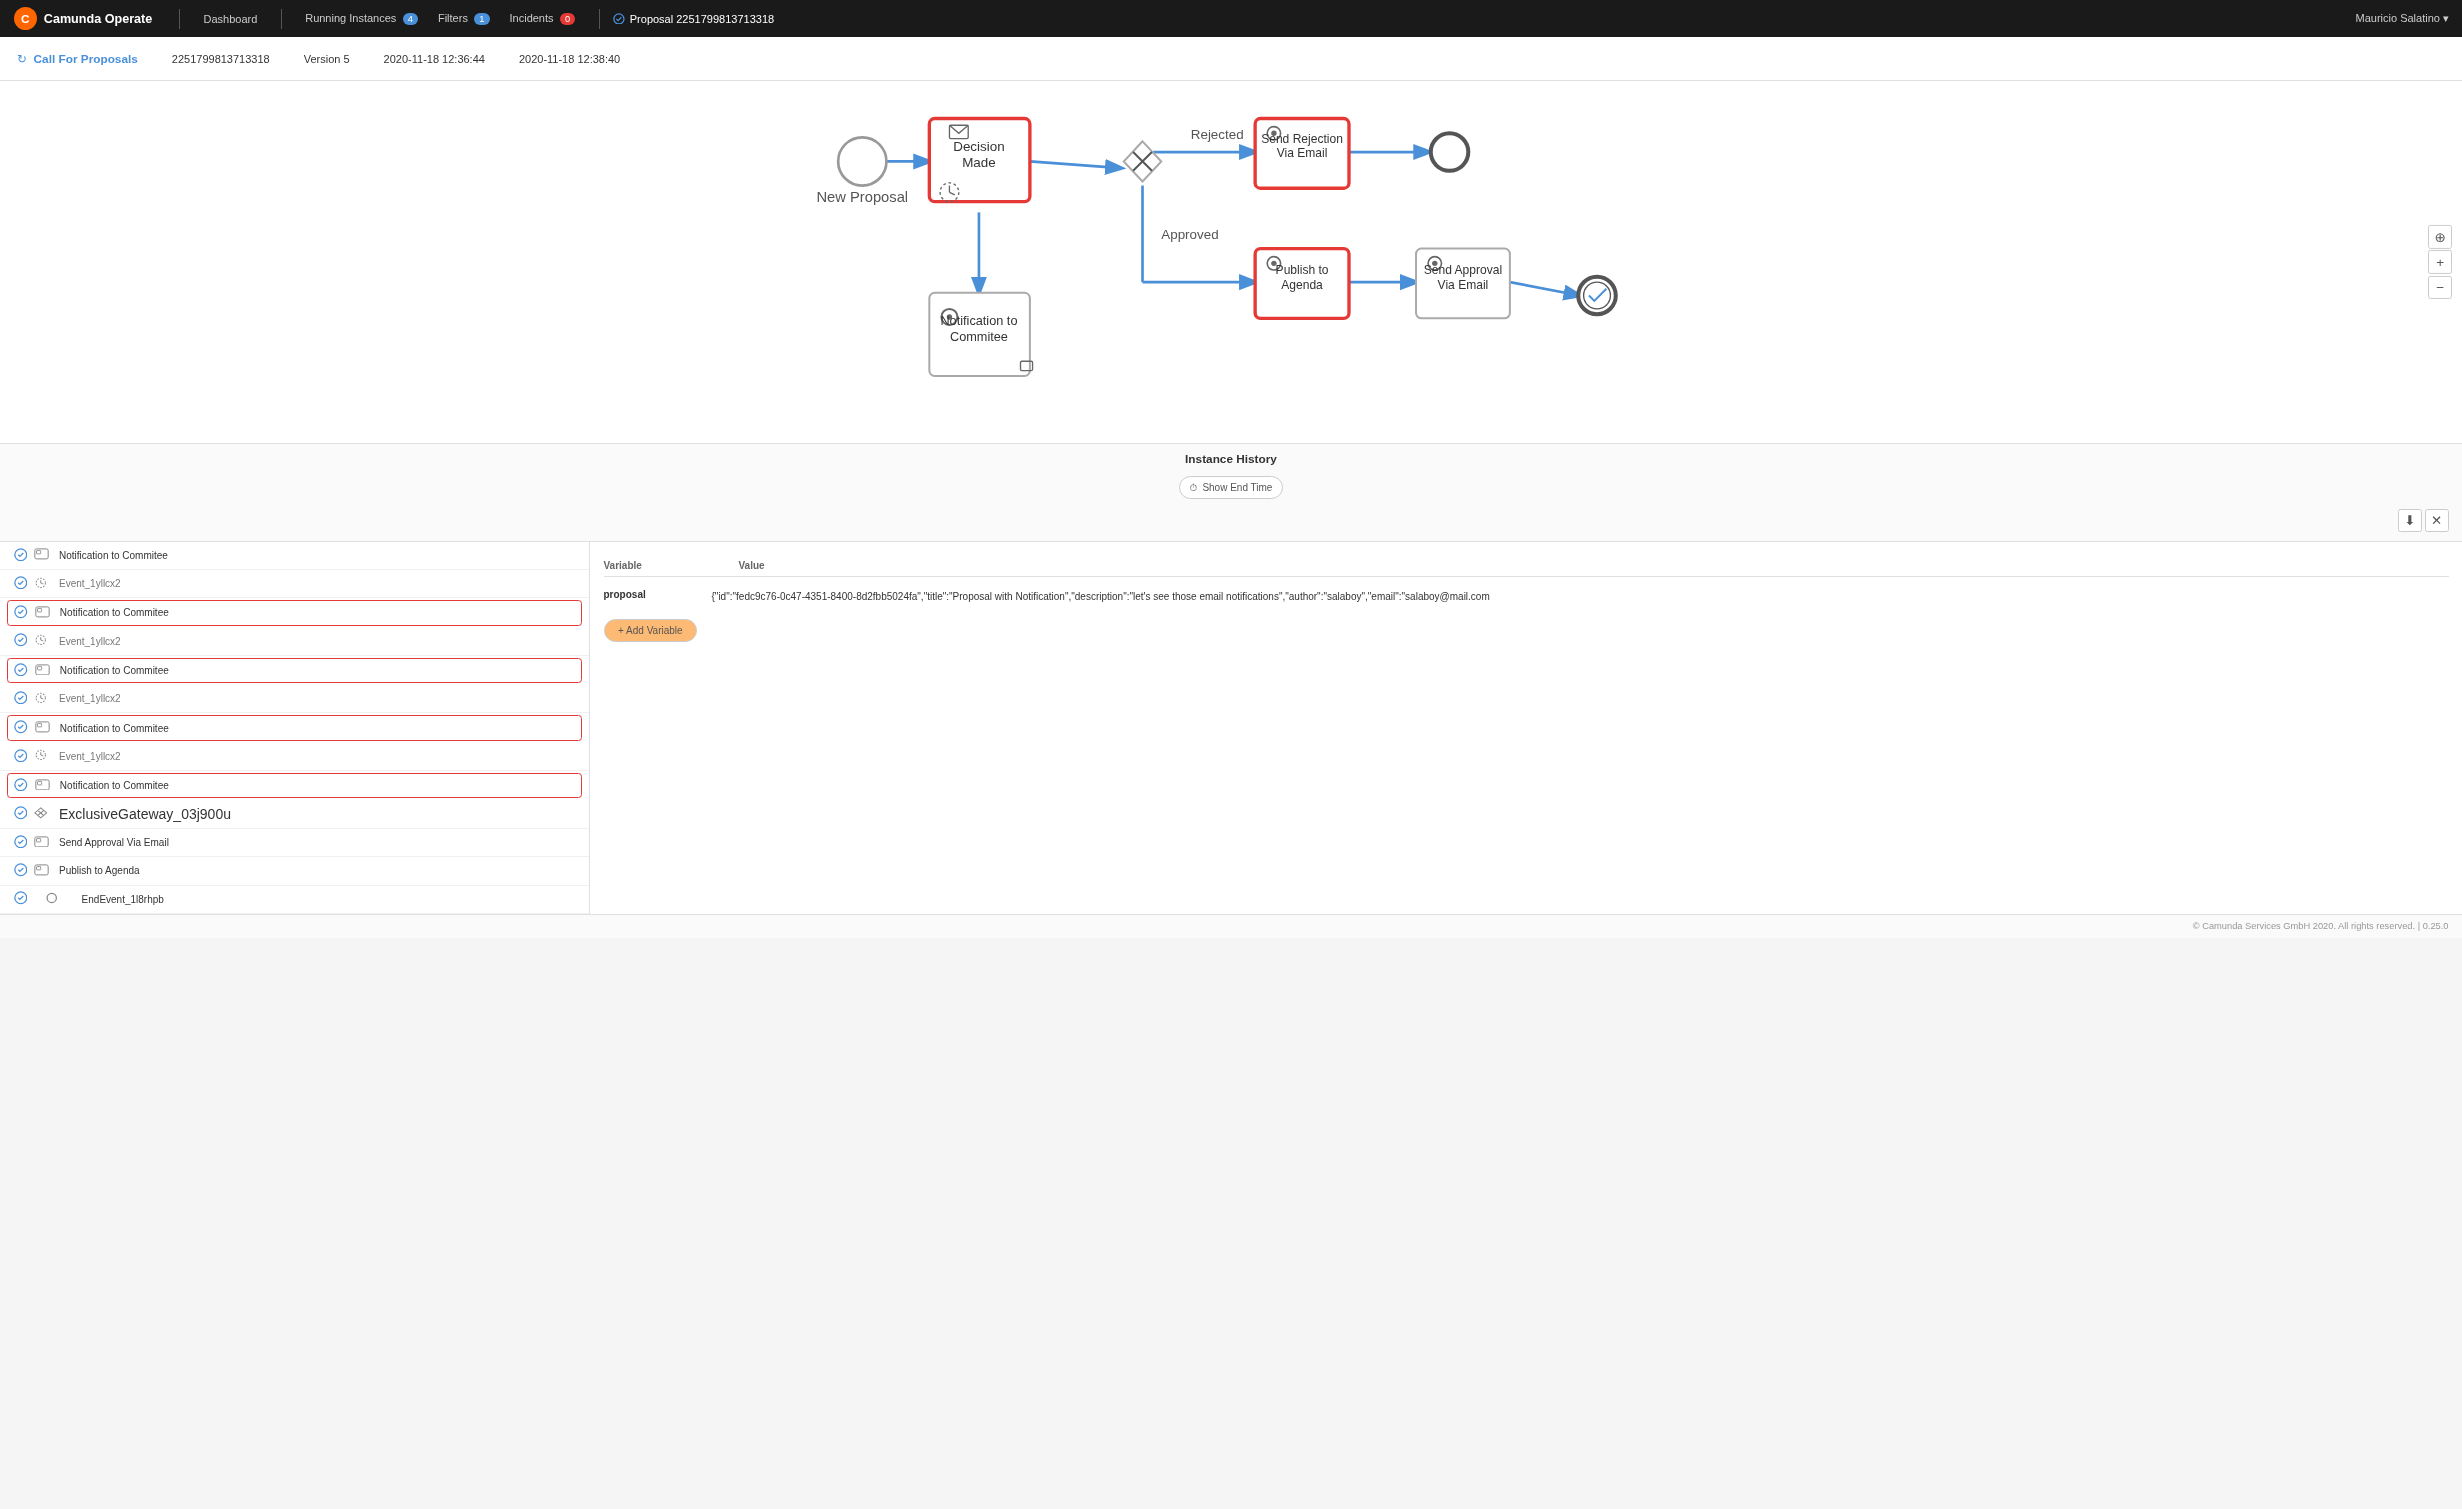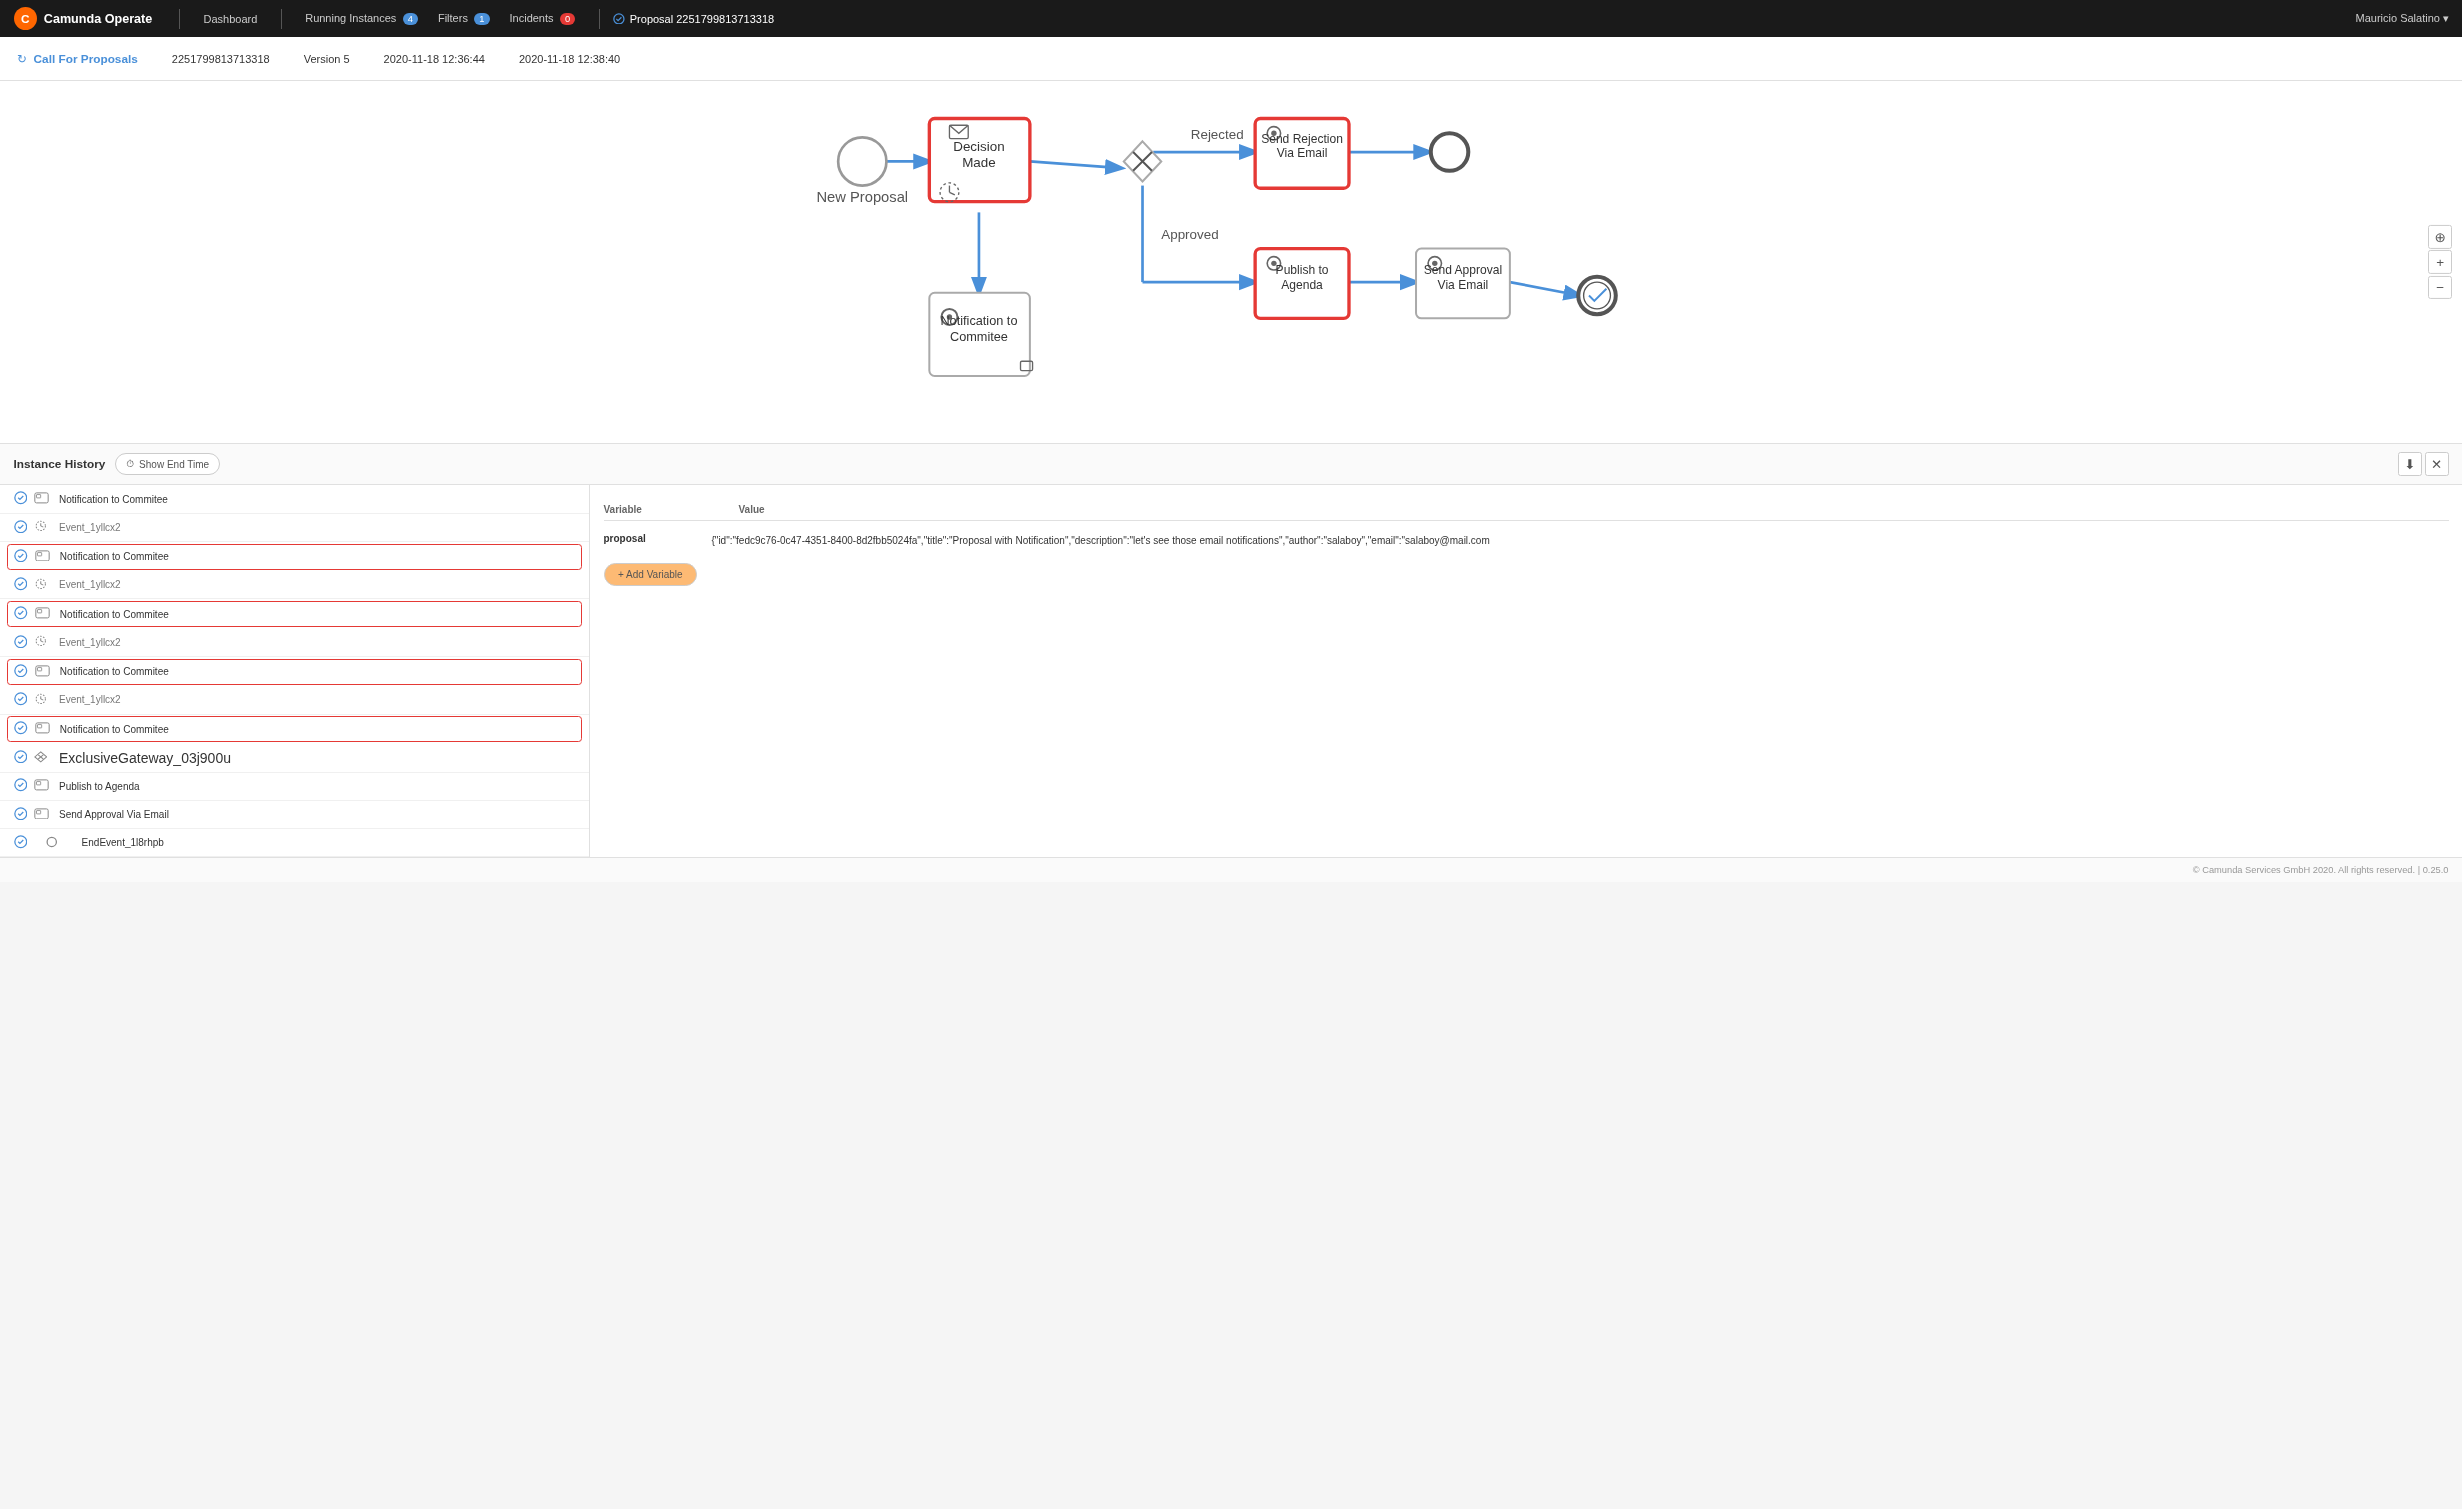--- a/index.html
+++ b/index.html
@@ -25,21 +25,21 @@
 
     
     .diagram-area { background: #fff; position: relative; height: 363px; border-bottom: 0.8px solid #e0e0e0; overflow: hidden; }
 
     
     .zoom-controls { position: absolute; right: 10px; top: 50%; transform: translateY(-50%); display: flex; flex-direction: column; gap: 1.7px; }
     .zoom-btn { width: 23.6px; height: 23.6px; background: #fff; border: 0.8px solid #ccc; border-radius: 2.5px; cursor: pointer; display: flex; align-items: center; justify-content: center; font-size: 13.5px; color: #555; }
 
     
     .bottom-panel { display: flex; flex-direction: column; background: #fff; min-height: 287px; }
-    .panel-header { display: flex; align-items: center; gap: 10px; padding: 8.4px 13.5px; border-bottom: 0.8px solid #e0e0e0; background: #fafafa; }
+    .panel-header { display: flex; align-items: center; gap: 10px; padding: 8.4px 13.5px; border-bottom: 0.8px solid #e0e0e0; background: #fafafa; flex-direction: column; }
     .panel-title { font-weight: 600; font-size: 11.8px; color: #333; }
     .show-end-btn { display: flex; align-items: center; gap: 5px; padding: 4.2px 10px; border: 0.8px solid #ccc; border-radius: 17px; background: #fff; cursor: pointer; font-size: 10px; color: #555; }
     .panel-actions { margin-left: auto; display: flex; gap: 3.4px; }
     .panel-action-btn { width: 23.6px; height: 23.6px; background: #fff; border: 0.8px solid #ccc; border-radius: 2.5px; cursor: pointer; display: flex; align-items: center; justify-content: center; color: #555; }
 
     
     .split-panel { display: flex; flex: 1; }
     .history-panel { width: 590px; border-right: 0.8px solid #e0e0e0; overflow-y: auto; }
     .variables-panel { flex: 1; padding: 13.5px; }
 
@@ -333,32 +333,32 @@
   </div>
         <div style="display: flex; align-items: center; gap: 6.7px; padding: 5.9px 13.5px; border-bottom: 0.8px solid rgb(240, 240, 240); cursor: pointer;">
     <span style="flex-shrink:0"><svg width="13.5" height="13.5" viewBox="0 0 16 16">
               <circle cx="8" cy="8" r="7" fill="none" stroke="#4a90d9" stroke-width="1.5"></circle>
               <polyline points="5,8 7,10 11,6" fill="none" stroke="#4a90d9" stroke-width="1.5"></polyline>
             </svg></span>
     <span style="flex-shrink:0;width:18.6px"><svg width="15" height="11.8" viewBox="0 0 18 14">
               <rect x="1" y="1" width="16" height="12" rx="2" fill="white" stroke="#888" stroke-width="1.2"></rect>
               <rect x="3" y="3" width="5" height="4" rx="0.5" fill="none" stroke="#888" stroke-width="1"></rect>
             </svg></span>
+    <span style="font-size:10px;color:#333">Send Approval Via Email</span>
+  </div>
+        <div style="display: flex; align-items: center; gap: 6.7px; padding: 5.9px 13.5px; border-bottom: 0.8px solid rgb(240, 240, 240); cursor: pointer;">
+    <span style="flex-shrink:0"><svg width="13.5" height="13.5" viewBox="0 0 16 16">
+              <circle cx="8" cy="8" r="7" fill="none" stroke="#4a90d9" stroke-width="1.5"></circle>
+              <polyline points="5,8 7,10 11,6" fill="none" stroke="#4a90d9" stroke-width="1.5"></polyline>
+            </svg></span>
+    <span style="flex-shrink:0;width:18.6px"><svg width="15" height="11.8" viewBox="0 0 18 14">
+              <rect x="1" y="1" width="16" height="12" rx="2" fill="white" stroke="#888" stroke-width="1.2"></rect>
+              <rect x="3" y="3" width="5" height="4" rx="0.5" fill="none" stroke="#888" stroke-width="1"></rect>
+            </svg></span>
     <span style="font-size:10px;color:#333">Publish to Agenda</span>
-  </div>
-        <div style="display: flex; align-items: center; gap: 6.7px; padding: 5.9px 13.5px; border-bottom: 0.8px solid rgb(240, 240, 240); cursor: pointer;">
-    <span style="flex-shrink:0"><svg width="13.5" height="13.5" viewBox="0 0 16 16">
-              <circle cx="8" cy="8" r="7" fill="none" stroke="#4a90d9" stroke-width="1.5"></circle>
-              <polyline points="5,8 7,10 11,6" fill="none" stroke="#4a90d9" stroke-width="1.5"></polyline>
-            </svg></span>
-    <span style="flex-shrink:0;width:18.6px"><svg width="15" height="11.8" viewBox="0 0 18 14">
-              <rect x="1" y="1" width="16" height="12" rx="2" fill="white" stroke="#888" stroke-width="1.2"></rect>
-              <rect x="3" y="3" width="5" height="4" rx="0.5" fill="none" stroke="#888" stroke-width="1"></rect>
-            </svg></span>
-    <span style="font-size:10px;color:#333">Send Approval Via Email</span>
   </div>
         <div style="display: flex; align-items: center; gap: 18px; padding: 5.9px 13.5px; border-bottom: 0.8px solid rgb(240, 240, 240); cursor: pointer;">
     <span style="flex-shrink:0"><svg width="13.5" height="13.5" viewBox="0 0 16 16">
               <circle cx="8" cy="8" r="7" fill="none" stroke="#4a90d9" stroke-width="1.5"></circle>
               <polyline points="5,8 7,10 11,6" fill="none" stroke="#4a90d9" stroke-width="1.5"></polyline>
             </svg></span>
     <span style="flex-shrink:0;width:18.6px"><svg width="13.5" height="11.8" viewBox="0 0 16 14">
               <circle cx="8" cy="7" r="5.5" fill="none" stroke="#888" stroke-width="1.5"></circle>
             </svg></span>
     <span style="font-size:10px;color:#333">EndEvent_1l8rhpb</span>

